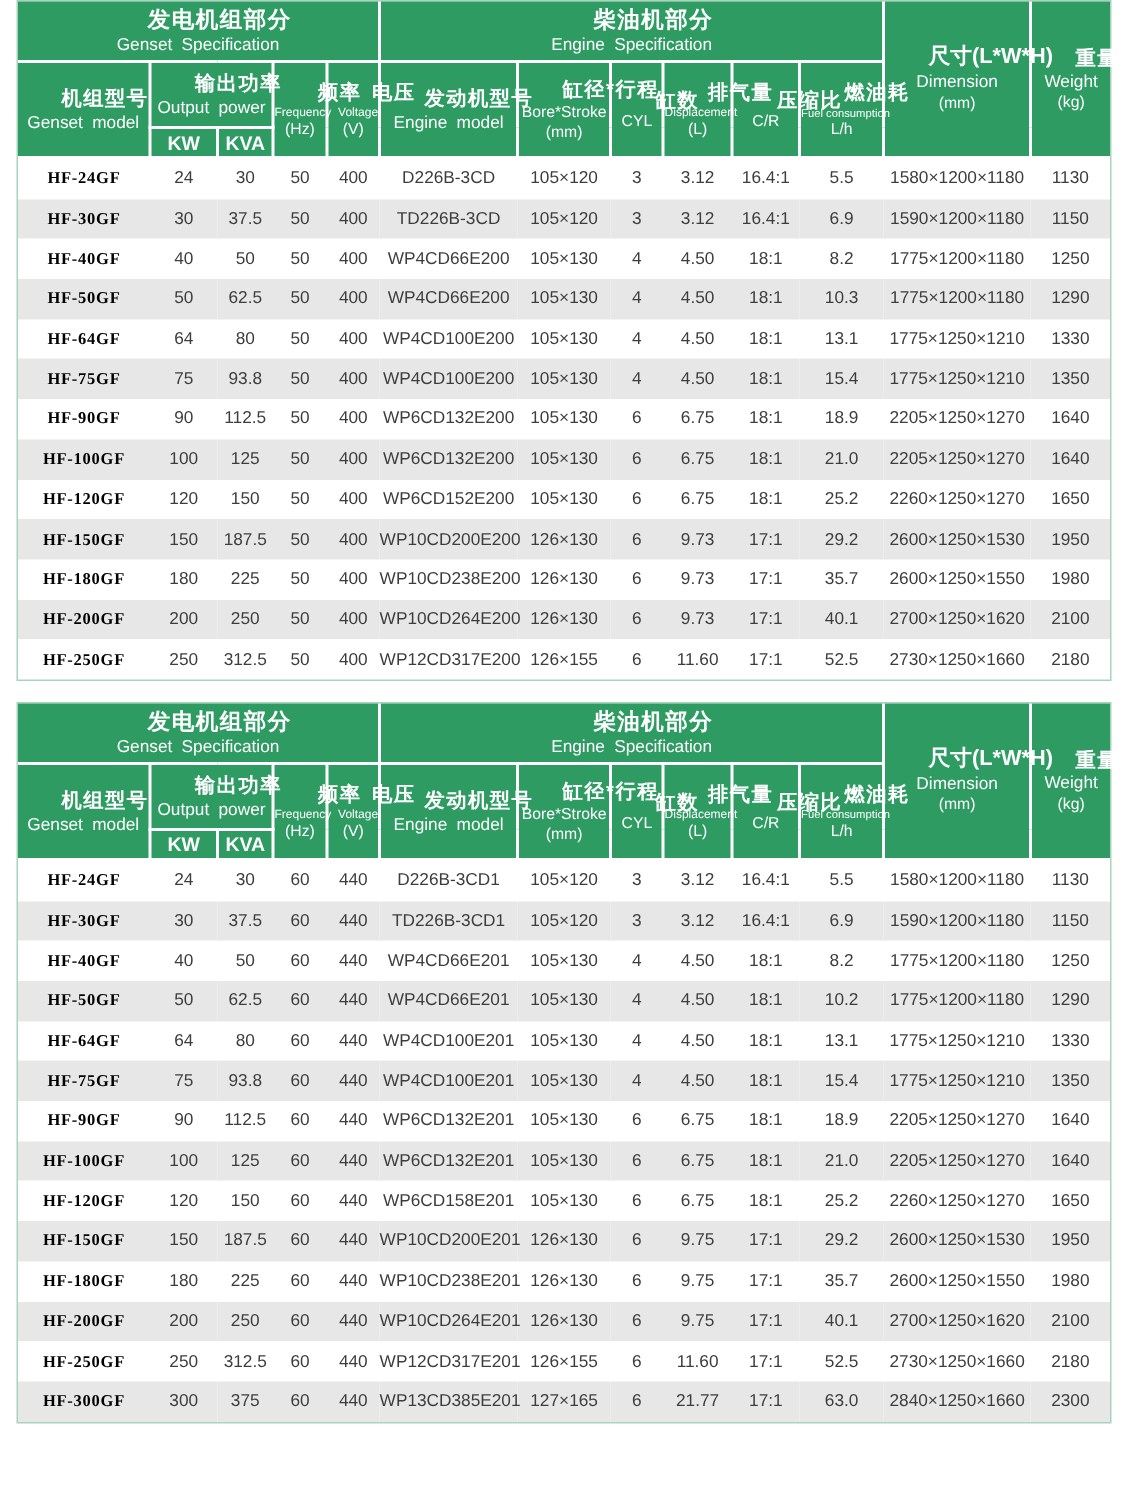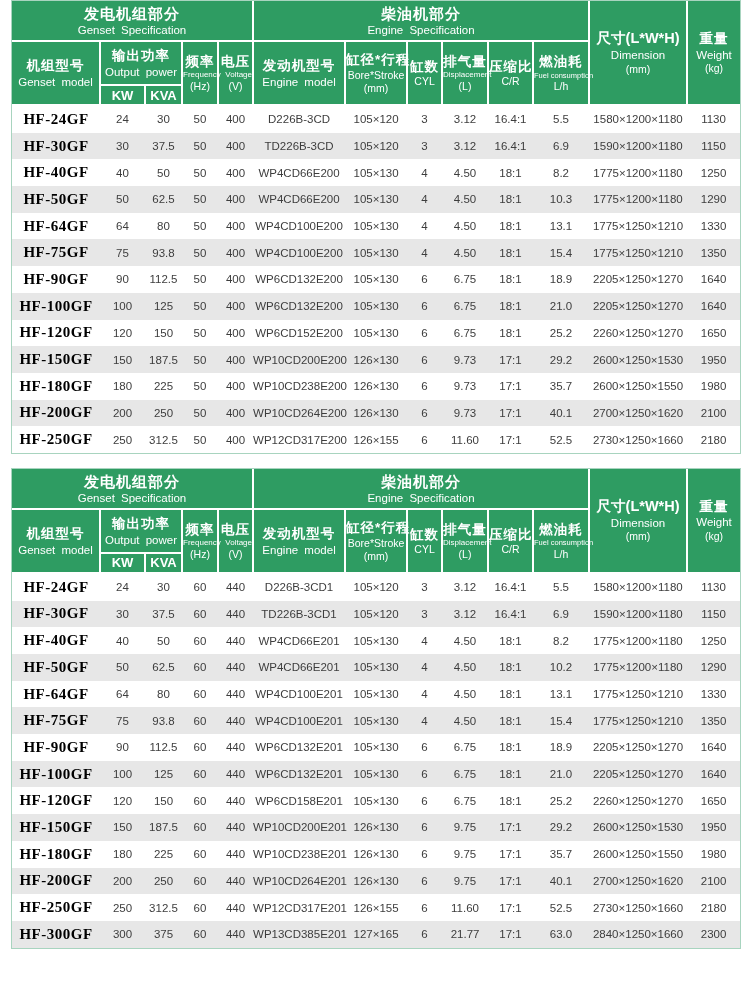--- a/index.html
+++ b/index.html
@@ -23,37 +23,37 @@
     background:#2e9c62;color:#ffffff;
     border:2px solid #ffffff;
     padding:0;vertical-align:middle;text-align:center;
     font-weight:normal;
   }
   thead tr.r1 th{border-top:0;height:39px;}
   thead tr.r2 th{height:42px;}
   thead tr.r3 th{height:18px;font-weight:bold;font-size:13px;margin-left:34px;}
   thead th.el{border-left:0;}
   thead th.er{border-right:0;}
-  .zh{font-size:13.5px;font-weight:bold;letter-spacing:1px;line-height:1.3;white-space:nowrap;}
+  .zh{font-size:13.5px;font-weight:bold;letter-spacing:1px;line-height:1.3;white-space:nowrap;padding-left:29px;}
   .zh.big{font-size:15px;}
   .zh.dim{font-size:14.5px;letter-spacing:0;}
   .en{font-size:11.5px;line-height:1.25;word-spacing:3px;white-space:nowrap;}
   .en.sm{font-size:8px;word-spacing:0;text-align:right;}
   .en.xs{font-size:7.5px;word-spacing:0;}
   .en.md{font-size:10.5px;word-spacing:0;}
   .unit{font-size:10.5px;line-height:1.25;}
   
   tbody td{
     height:26.7px;padding:0;text-align:center;
     font-size:11.5px;color:#3d3d3d;white-space:nowrap;
   }
   tbody tr:nth-child(even) td{background:#e7e7e7;}
   tbody td.model{
     font-family:"Liberation Serif","DejaVu Serif",serif;
-    font-weight:bold;font-size:15px;color:#000;letter-spacing:.5px;
+    font-weight:bold;font-size:11px;color:#000;letter-spacing:.5px;
   }
 </style>
 </head>
 <body>
 
 <div>
 
   <div class="tbl-wrap">
     <table>
       <colgroup>

